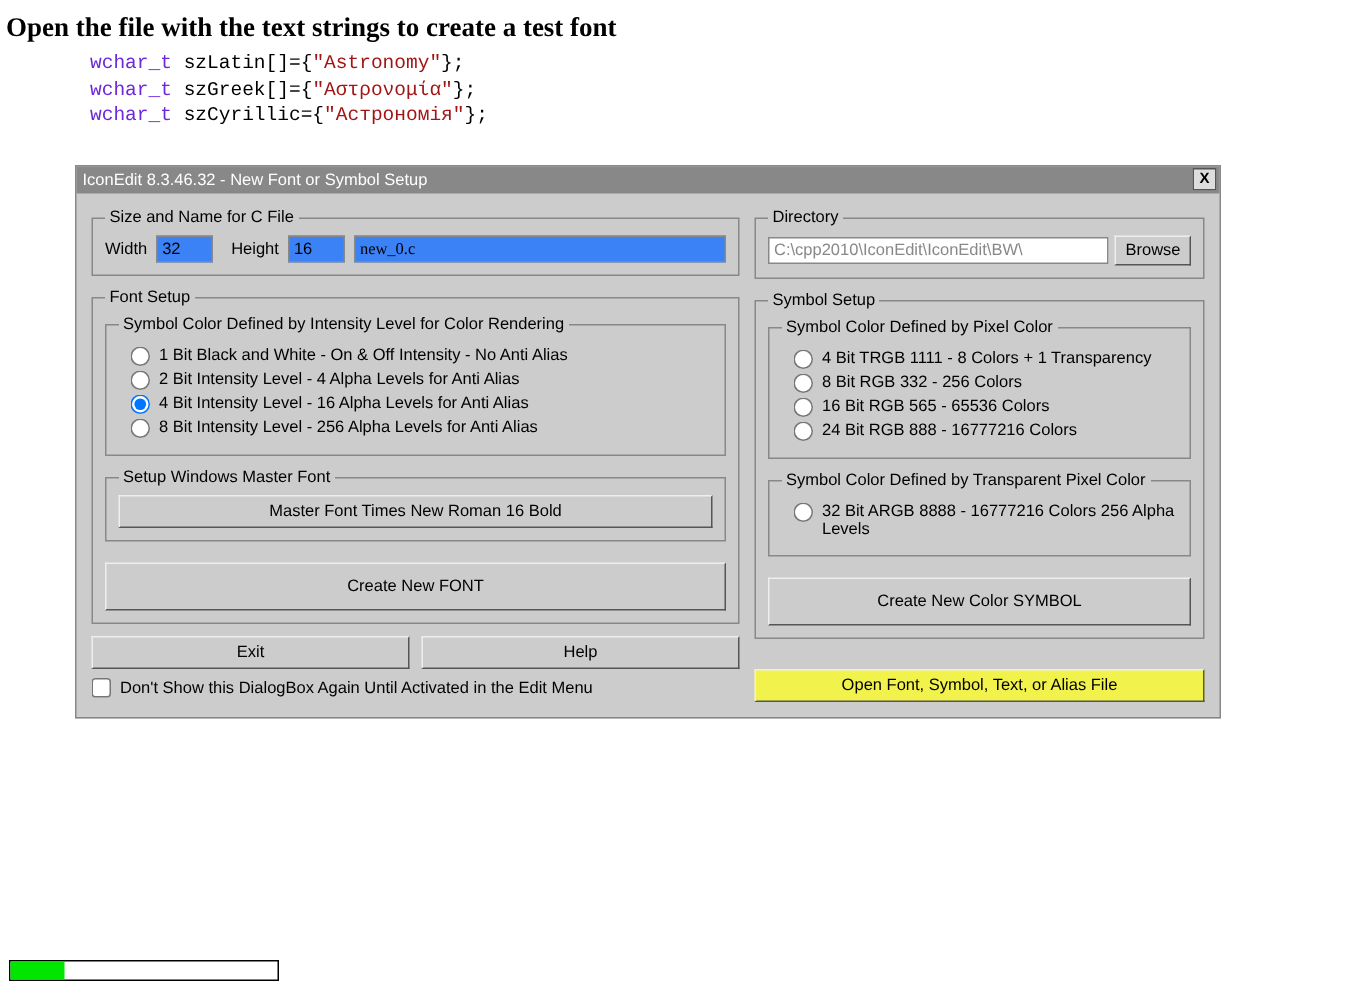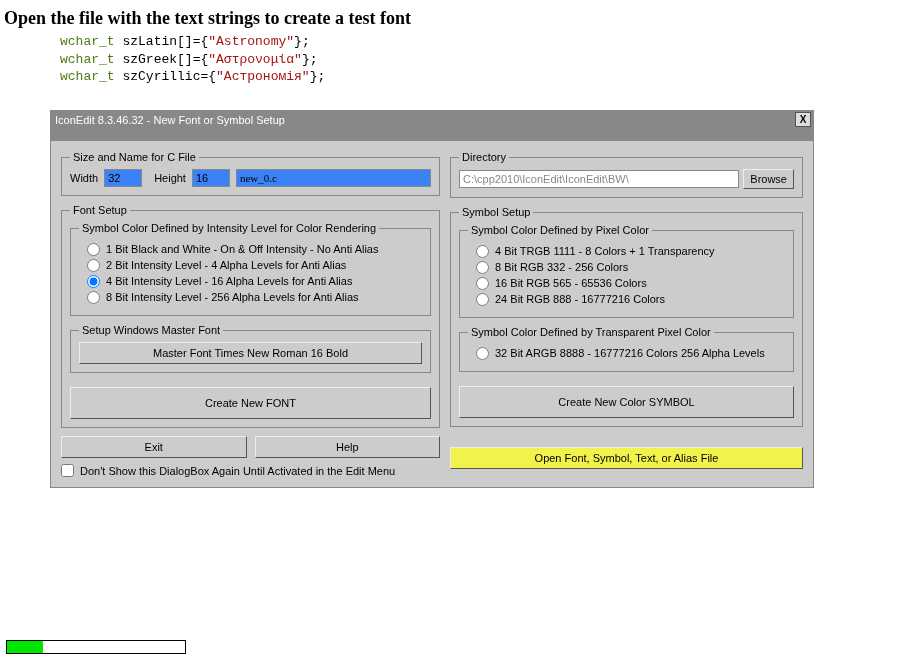--- a/index.html
+++ b/index.html
@@ -17,34 +17,34 @@
     font-weight: bold;
     margin: 8px 0 4px 4px;
   }
   .code-block {
     font-family: Consolas, "Courier New", monospace;
     font-size: 13px;
     margin-left: 60px;
     line-height: 1.35;
     margin-bottom: 10px;
   }
-  .kw { color: #4d7c0f; }
+  .kw { color: #6d28d9; }
   .str { color: #a31515; }
   .dialog {
     position: absolute;
     left: 50px;
     top: 110px;
     width: 764px;
     background: #cccccc;
     border: 1px solid #888;
   }
   .titlebar {
     background: #888888;
     color: #fff;
-    height: 30px;
+    height: 18px;
     line-height: 18px;
     padding: 0 4px;
     font-size: 11px;
     position: relative;
   }
   .titlebar .close-x {
     position: absolute;
     right: 2px; top: 1px;
     width: 16px; height: 15px;
     background: #ddd;
@@ -55,21 +55,21 @@
     font-family: Arial, sans-serif;
     font-size: 10px;
     font-weight: bold;
     cursor: pointer;
   }
   .dlg-body {
     padding: 10px 10px 10px 10px;
     display: flex;
     gap: 10px;
   }
-  .col-left { width: 379px; }
+  .col-left { width: 432px; }
   .col-right { flex: 1; }
   fieldset {
     border: 1px solid #888;
     margin: 0 0 8px 0;
     padding: 6px 8px 8px 8px;
     font-size: 11px;
   }
   fieldset > legend {
     font-size: 11px;
     padding: 0 3px;

